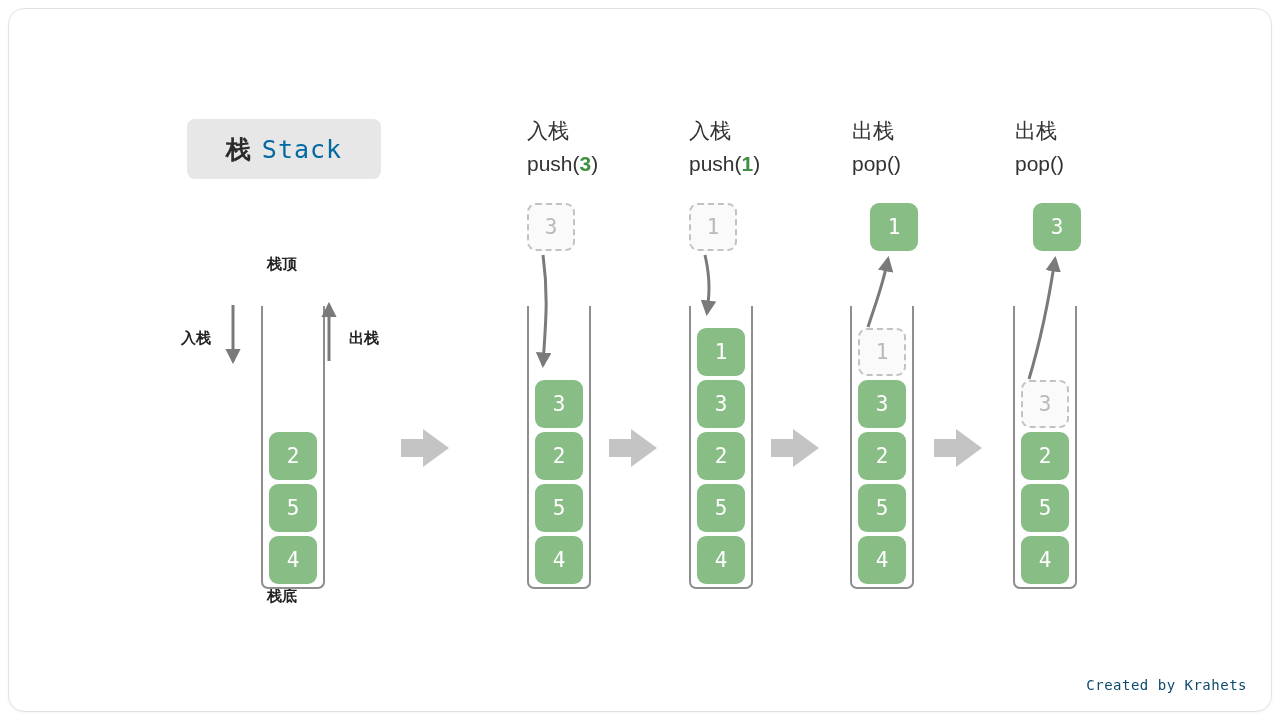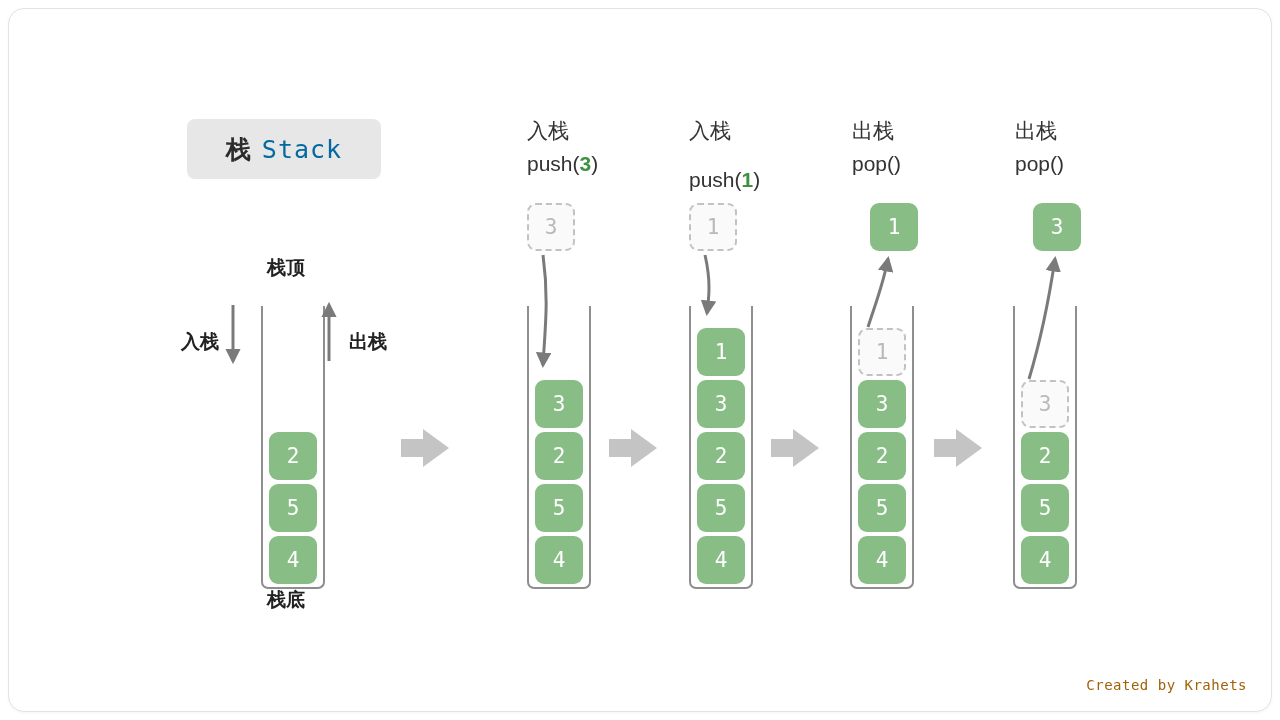--- a/index.html
+++ b/index.html
@@ -55,21 +55,21 @@
     font-family: "DejaVu Sans Mono", "Liberation Mono", monospace;
     font-size: 25px;
     color: #0369a1;
     letter-spacing: 1px;
   }
 
   
   .cap-cn {
     font-family: "Liberation Sans", "DejaVu Sans", sans-serif;
     font-weight: bold;
-    font-size: 19px;
+    font-size: 15px;
     color: #222;
     white-space: nowrap;
   }
   .op-cn {
     font-family: "Liberation Sans", "DejaVu Sans", sans-serif;
     font-size: 21px;
     color: #333;
     white-space: nowrap;
   }
   .op-code {
@@ -120,21 +120,21 @@
     width: 1264px; height: 704px;
     pointer-events: none;
   }
 
   
   #credit {
     right: 24px;
     bottom: 18px;
     font-family: "DejaVu Sans Mono", "Liberation Mono", monospace;
     font-size: 14px;
-    color: #a16207;
+    color: #0c4a6e;
     letter-spacing: 0.5px;
     text-align: center;
   }
 </style>
 </head>
 <body>
 
 <div id="card">
 
   <div id="title-badge" class="abs">
@@ -157,21 +157,21 @@
 
   <div class="abs cell ghost" style="left:518px; top:194px;">3</div>
 
   <div class="abs stack-box" style="left:518px; top:297px; width:64px; height:283px;"></div>
   <div class="abs cell filled" style="left:526px; top:371px;">3</div>
   <div class="abs cell filled" style="left:526px; top:423px;">2</div>
   <div class="abs cell filled" style="left:526px; top:475px;">5</div>
   <div class="abs cell filled" style="left:526px; top:527px;">4</div>
 
   <div class="abs op-cn" style="left:680px; top:108px;">入栈</div>
-  <div class="abs op-code" style="left:680px; top:143px;margin-top:16px;"><span>push(</span><span class="arg">1</span><span>)</span></div>
+  <div class="abs op-code" style="left:680px; top:143px;"><span>push(</span><span class="arg">1</span><span>)</span></div>
 
   <div class="abs cell ghost" style="left:680px; top:194px;">1</div>
 
   <div class="abs stack-box" style="left:680px; top:297px; width:64px; height:283px;"></div>
   <div class="abs cell filled" style="left:688px; top:319px;">1</div>
   <div class="abs cell filled" style="left:688px; top:371px;">3</div>
   <div class="abs cell filled" style="left:688px; top:423px;">2</div>
   <div class="abs cell filled" style="left:688px; top:475px;">5</div>
   <div class="abs cell filled" style="left:688px; top:527px;">4</div>
 

